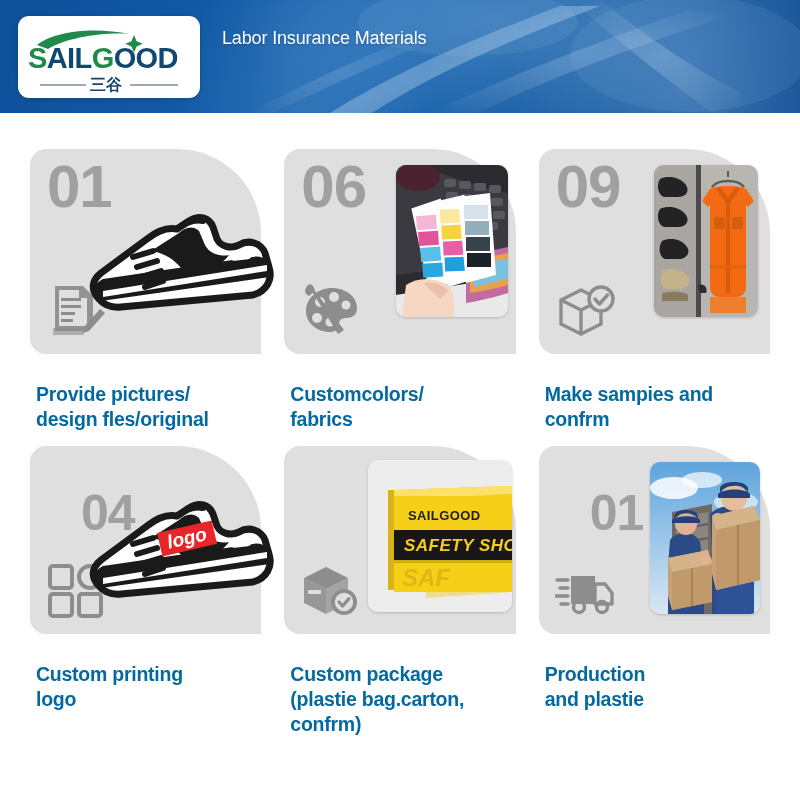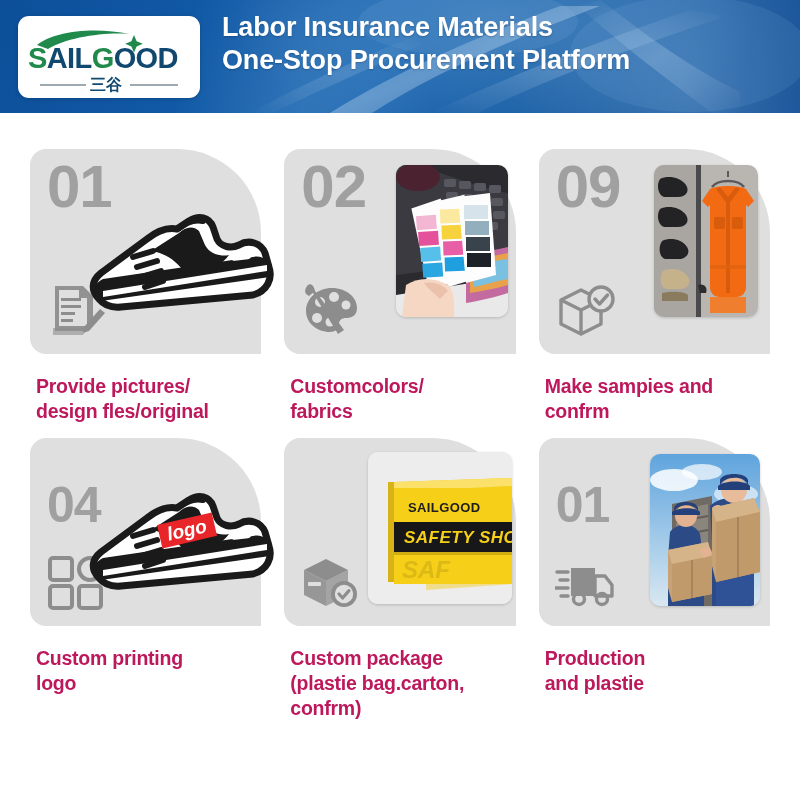--- a/index.html
+++ b/index.html
@@ -37,24 +37,24 @@
     box-shadow: 0 1px 4px rgba(0,0,0,0.18);
     display: flex;
     align-items: center;
     justify-content: center;
   }
   .logo-inner { width: 100%; height: 100%; display:flex; align-items:center; justify-content:center; }
 
   .banner-title {
     position: absolute;
     left: 222px;
-    top: 11px;
+    top: 22px;
     color: #ffffff;
-    font-size: 27px;
-    font-weight: bold;
+    font-size: 18px;
+    font-weight: normal;
     line-height: 33px;
     letter-spacing: -0.15px;
     text-shadow: 0 1px 2px rgba(0,0,0,0.22);
     font-family: "Liberation Sans", sans-serif;
   }
   .banner-title .l2 { display: block; }
 
   
   .grid {
     position: relative;
@@ -119,33 +119,33 @@
     overflow: hidden;
     box-shadow: 0 1px 3px rgba(0,0,0,0.18);
   }
   .photo.p2 { right: 8px; top: 16px; width: 112px; height: 152px; }
   .photo.p3 { right: 12px; top: 16px; width: 104px; height: 152px; }
   .photo.p5 { right: 4px; top: 14px; width: 144px; height: 152px; }
   .photo.p6 { right: 10px; top: 16px; width: 110px; height: 152px; }
   .photo svg { width: 100%; height: 100%; display: block; }
 
   .card-caption {
-    margin-top: 20px;
+    margin-top: 28px;
     padding-left: 6px;
     font-size: 19.5px;
     font-weight: bold;
-    color: #be185d;
+    color: #0369a1;
     line-height: 25px;
     letter-spacing: -0.25px;
     white-space: pre-line;
     font-family: "Liberation Sans", sans-serif;
   }
 
   .row2 .card-panel { height: 188px; }
-  .row2 .card-num { top: 42px; font-size: 50px; }
+  .row2 .card-num { top: 42px; font-size: 50px; margin-left: 34px; }
   .row2 .shoe-art { top: 36px; }
 </style>
 </head>
 <body>
 
 <div class="banner">
 
   <svg class="banner-streaks" viewBox="0 0 800 113" preserveAspectRatio="none">
     <defs>
       <linearGradient id="stk" x1="0" y1="0" x2="1" y2="1">
@@ -182,21 +182,20 @@
         <text x="72" y="74" font-family="'Liberation Sans', sans-serif" font-size="16" font-weight="bold" fill="#11486f">三谷</text>
 
         <line x1="22" y1="69" x2="68" y2="69" stroke="#7f8c96" stroke-width="1.4"></line>
         <line x1="112" y1="69" x2="160" y2="69" stroke="#7f8c96" stroke-width="1.4"></line>
       </svg>
     </div>
   </div>
 
   <div class="banner-title">
     <span class="l1">Labor Insurance Materials</span>
-    <span class="l2">One-Stop Procurement Platform</span>
   </div>
 </div>
 
 <div class="grid">
 
   <div class="card">
     <div class="card-panel">
       <div class="card-num">01</div>
 
       <div class="card-icon">
@@ -234,21 +233,21 @@
           </g>
         </svg>
       </div>
     </div>
     <div class="card-caption">Provide pictures/
 design fles/original</div>
   </div>
 
   <div class="card">
     <div class="card-panel">
-      <div class="card-num">02</div>
+      <div class="card-num">06</div>
 
       <div class="card-icon">
         <svg viewBox="0 0 62 58">
           <path d="M32,8 C46,8 57,17 57,28 C57,36 51,38 46,38 C42,38 39,40 39,44
                    C39,49 35,52 30,52 C17,52 6,43 6,31 C6,18 18,8 32,8 Z" fill="currentColor"></path>
           <circle cx="20" cy="22" r="5" fill="#dfdfdf"></circle>
           <circle cx="34" cy="17" r="5" fill="#dfdfdf"></circle>
           <circle cx="46" cy="25" r="4.5" fill="#dfdfdf"></circle>
           <circle cx="17" cy="38" r="5" fill="#dfdfdf"></circle>
           <circle cx="30" cy="42" r="4.5" fill="#dfdfdf"></circle>

